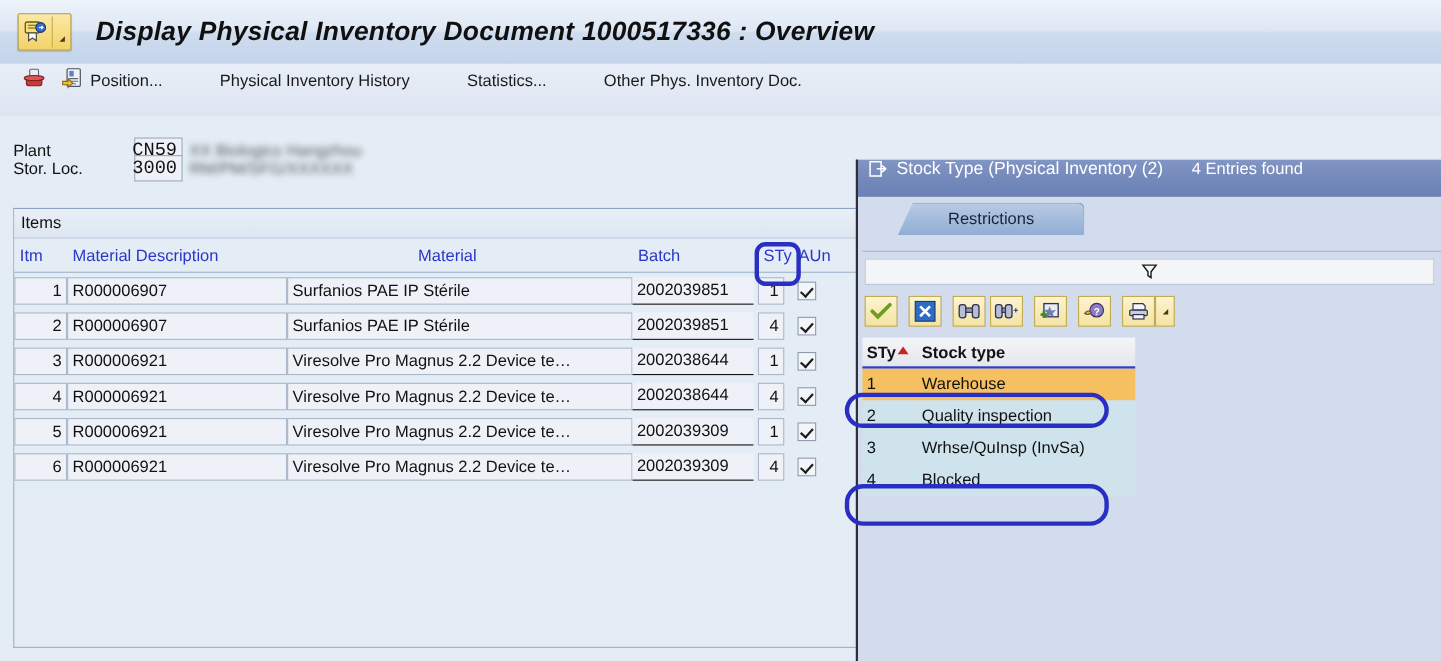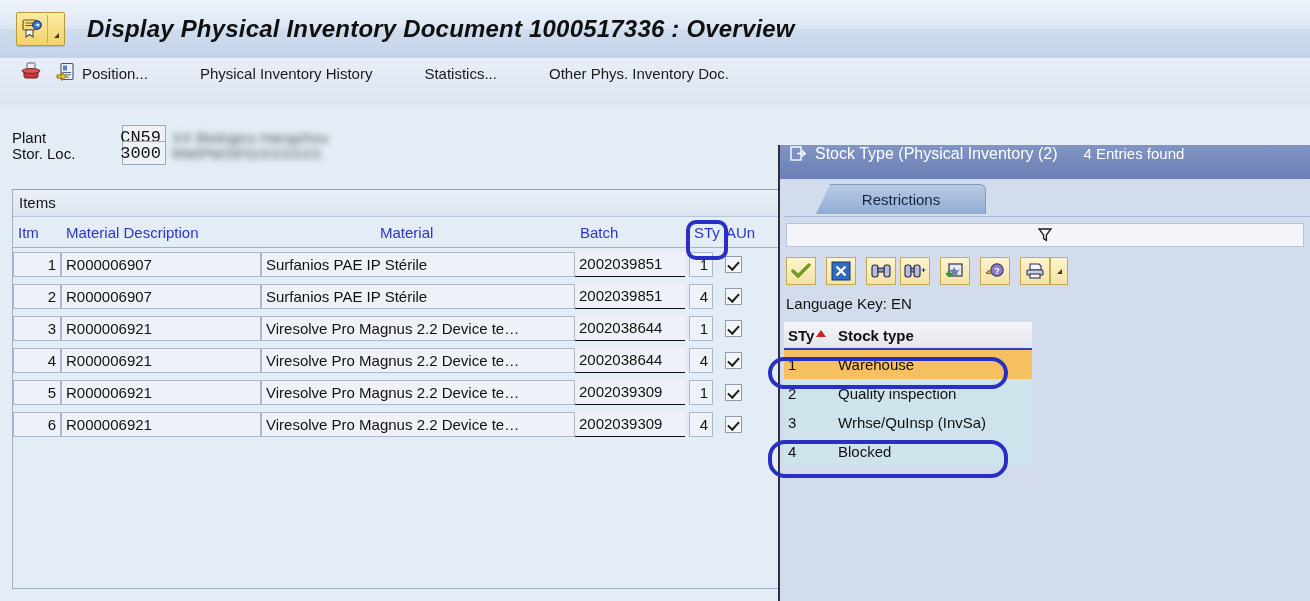--- a/index.html
+++ b/index.html
@@ -186,21 +186,21 @@
   .dlg-title {
     height: 34px; display: flex; align-items: flex-start;
     background: linear-gradient(to bottom,#8196c4 0%, #7589bb 50%, #6b80b5 100%);
     color: #ffffff;
   }
   .dlg-title .dico { margin-left: 10px; display:flex; align-items:center; }
   .dlg-title .t1 { margin-left: 8px; font-size: 16px; }
   .dlg-title .t2 { margin-left: 26px; font-size: 15px; }
   .dlg-body { background: #d3dced; height: 422px; position: relative; }
 
-  .tabstrip { height: 38px; position: relative; }
+  .tabstrip { height: 50px; position: relative; }
   .tab {
     position: absolute; left: 36px; top: 5px;
     height: 29px; width: 168px;
     background: linear-gradient(to bottom,#b9cae4,#8fadd4);
     border: 1px solid #7e9bc2;
     border-bottom: none;
     border-radius: 3px 6px 0 0;
     display: flex; align-items: center; justify-content: center;
     font-size: 15px; color: #17243c;
     transform: skewX(0deg);
@@ -521,21 +521,20 @@
           <path d="M5 2 h9 l2 2 v4 h-11 z" fill="#f3f5fa" stroke="#30324f" stroke-width="1.1"></path>
           <rect x="2" y="8" width="16" height="5" rx="1" fill="#c8cfdd" stroke="#30324f" stroke-width="1.1"></rect>
           <rect x="5" y="12" width="10" height="4" fill="#f3f5fa" stroke="#30324f" stroke-width="1.1"></rect>
         </svg>
       </div>
       <div class="tbtn narrow">
         <span class="tri-dd"></span>
       </div>
     </div>
 
-    <div class="langkey">Language Key: EN</div>
 
     <div class="stk-head">
       <div class="h-sty">
         <span>STy</span>
         <span class="sort-tri"></span>
       </div>
       <div class="h-name">Stock type</div>
     </div>
 
     <div id="stock-rows">

